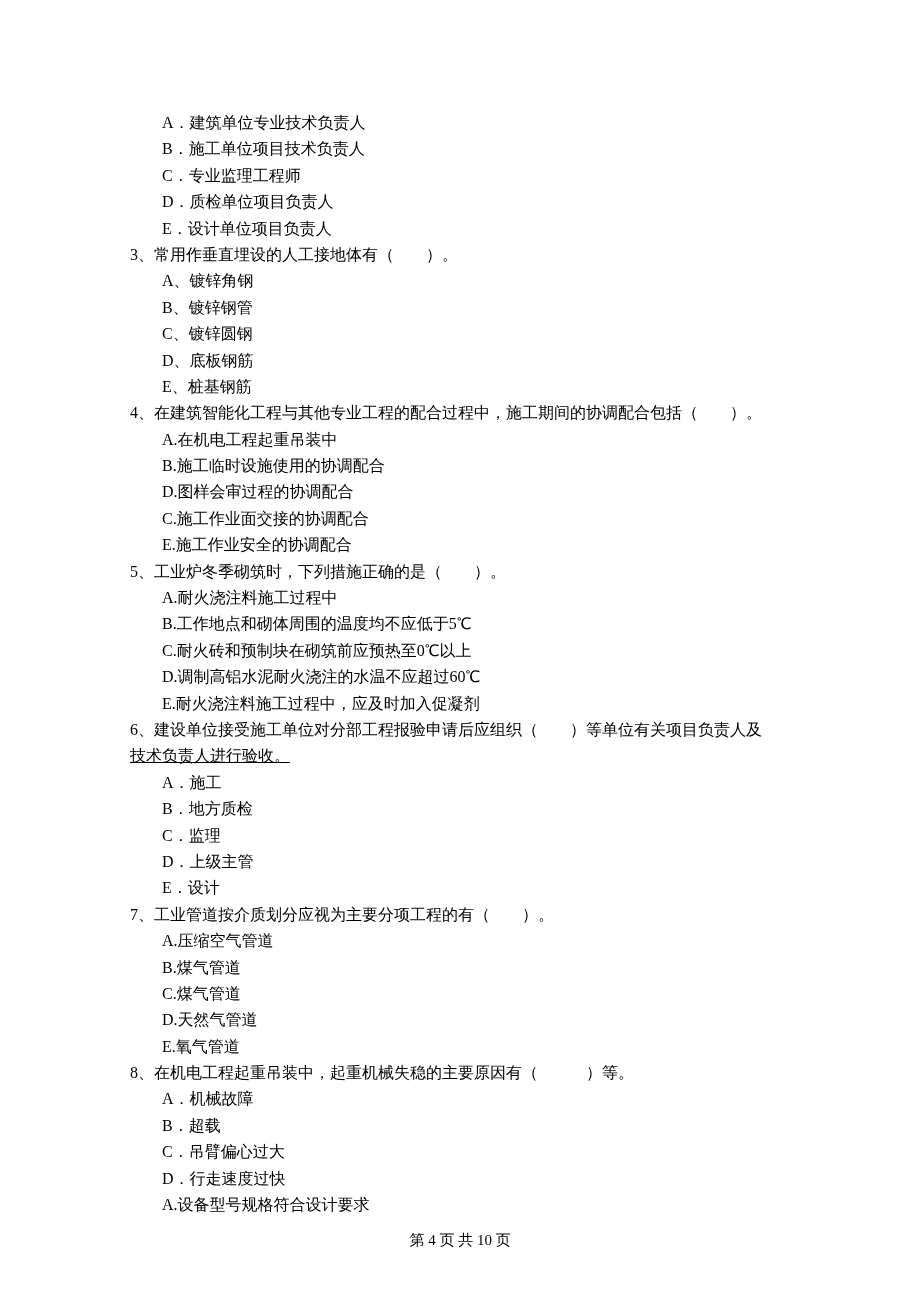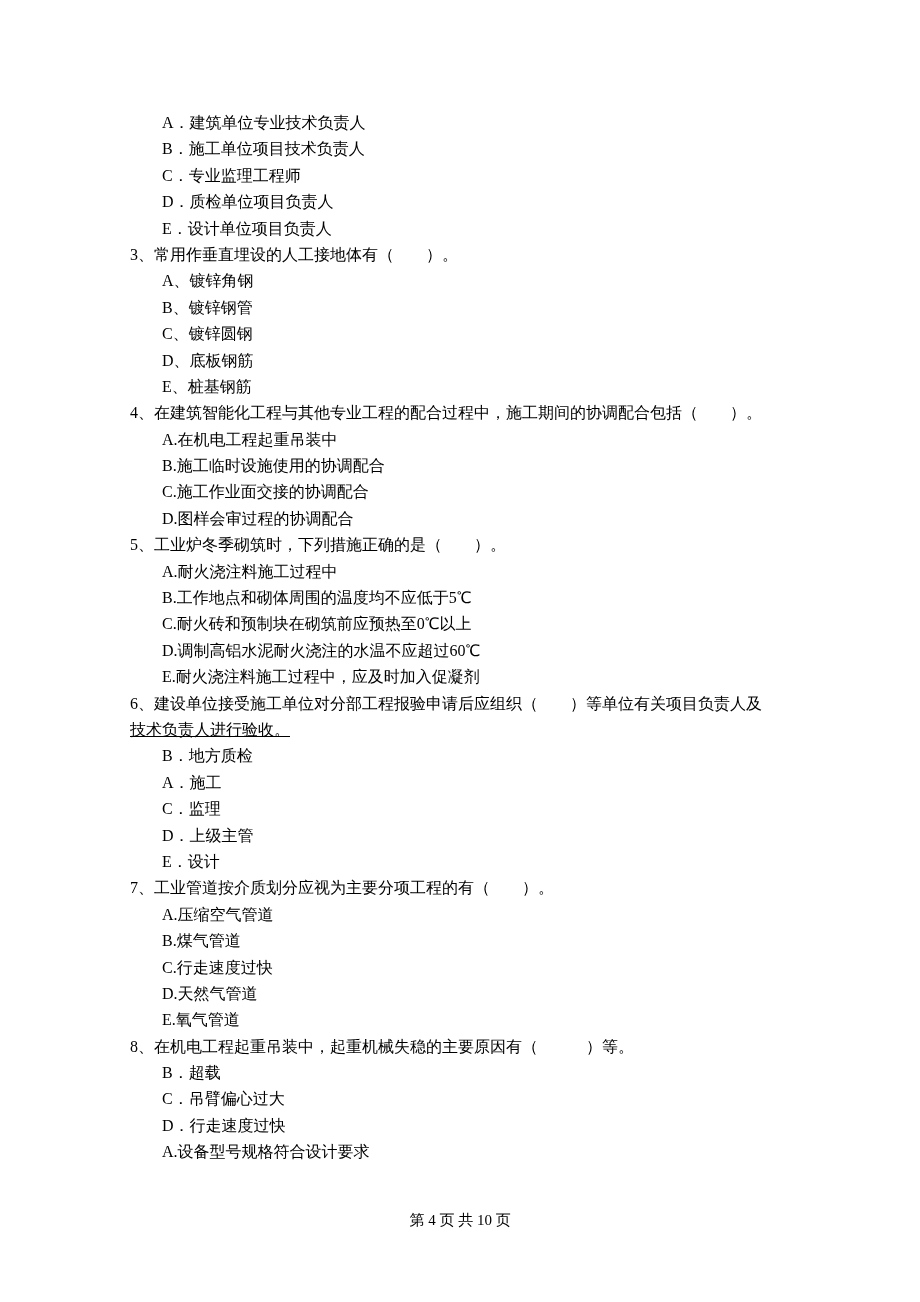--- a/index.html
+++ b/index.html
@@ -28,21 +28,21 @@
     }
     .question-stem {
       display: block;
     }
     .q-continue {
       display: block;
       text-decoration: underline;
     }
     .page-footer {
       position: absolute;
-      bottom: 69px;
+      bottom: 49px;
       left: 0;
       width: 100%;
       text-align: center;
       font-size: 15px;
     }
   </style>
 </head>
 <body>
 
 <div class="page-content">
@@ -64,62 +64,64 @@
       <span class="option-line">D、底板钢筋</span>
       <span class="option-line">E、桩基钢筋</span>
     </div>
   </div>
 
   <div>
     <span class="question-stem">4、在建筑智能化工程与其他专业工程的配合过程中，施工期间的协调配合包括（　　）。</span>
     <div class="option-block">
       <span class="option-line">A.在机电工程起重吊装中</span>
       <span class="option-line">B.施工临时设施使用的协调配合</span>
+      <span class="option-line">D.图样会审过程的协调配合</span>
       <span class="option-line">C.施工作业面交接的协调配合</span>
-      <span class="option-line">D.图样会审过程的协调配合</span>
+      <span class="option-line">E.施工作业安全的协调配合</span>
     </div>
   </div>
 
   <div>
     <span class="question-stem">5、工业炉冬季砌筑时，下列措施正确的是（　　）。</span>
     <div class="option-block">
       <span class="option-line">A.耐火浇注料施工过程中</span>
       <span class="option-line">B.工作地点和砌体周围的温度均不应低于5℃</span>
       <span class="option-line">C.耐火砖和预制块在砌筑前应预热至0℃以上</span>
       <span class="option-line">D.调制高铝水泥耐火浇注的水温不应超过60℃</span>
       <span class="option-line">E.耐火浇注料施工过程中，应及时加入促凝剂</span>
     </div>
   </div>
 
   <div>
     <span class="question-stem">6、建设单位接受施工单位对分部工程报验申请后应组织（　　）等单位有关项目负责人及</span>
     <span class="q-continue">技术负责人进行验收。</span>
     <div class="option-block">
+      <span class="option-line">A．施工</span>
       <span class="option-line">B．地方质检</span>
-      <span class="option-line">A．施工</span>
       <span class="option-line">C．监理</span>
       <span class="option-line">D．上级主管</span>
       <span class="option-line">E．设计</span>
     </div>
   </div>
 
   <div>
     <span class="question-stem">7、工业管道按介质划分应视为主要分项工程的有（　　）。</span>
     <div class="option-block">
       <span class="option-line">A.压缩空气管道</span>
       <span class="option-line">B.煤气管道</span>
-      <span class="option-line">C.行走速度过快</span>
+      <span class="option-line">C.煤气管道</span>
       <span class="option-line">D.天然气管道</span>
       <span class="option-line">E.氧气管道</span>
     </div>
   </div>
 
   <div>
     <span class="question-stem">8、在机电工程起重吊装中，起重机械失稳的主要原因有（　　　）等。</span>
     <div class="option-block">
+      <span class="option-line">A．机械故障</span>
       <span class="option-line">B．超载</span>
       <span class="option-line">C．吊臂偏心过大</span>
       <span class="option-line">D．行走速度过快</span>
     </div>
   </div>
 
   <div>
     <div class="option-block">
       <span class="option-line">A.设备型号规格符合设计要求</span>
     </div>

